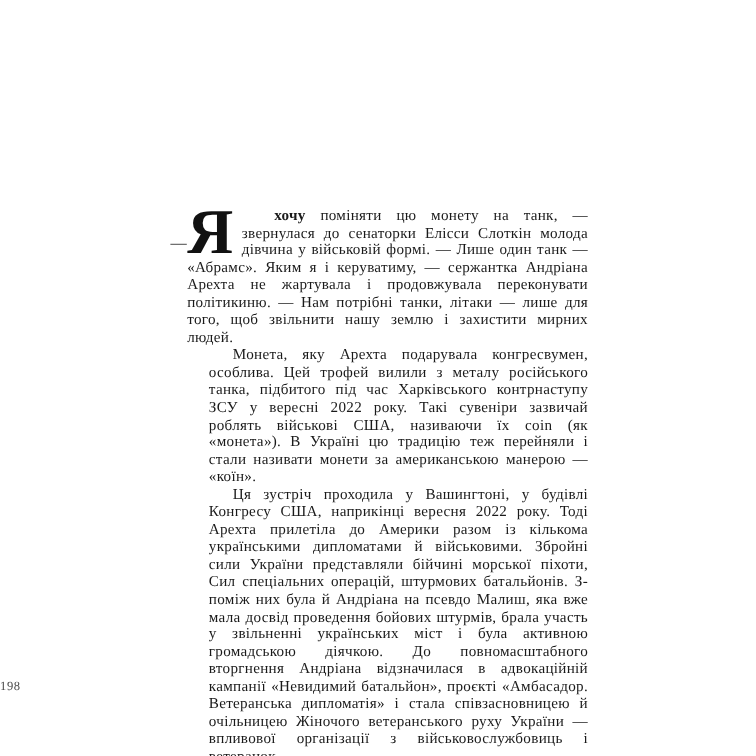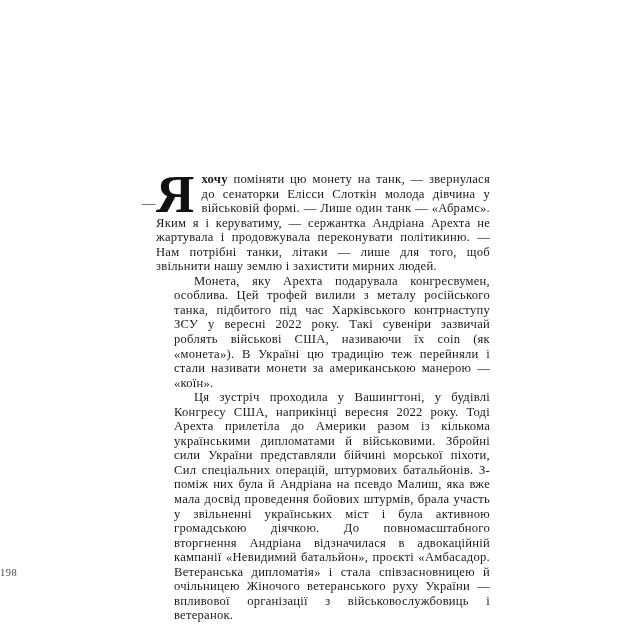--- a/index.html
+++ b/index.html
@@ -69,20 +69,21 @@
     font-weight: 700;
     font-size: 53px;
     line-height: 0.78;
     padding: 2px 5px 0 0;
     margin: 0 2px 0 0;
     color: #111111;
   }
 
   .lead-bold {
     font-weight: 700;
+    margin-left: 27px;
   }
 
   .page-number {
     position: absolute;
     left: 0;
     top: 566px;
     width: 512px;
     text-align: left;
     font-size: 10.5px;
     line-height: 13px;

